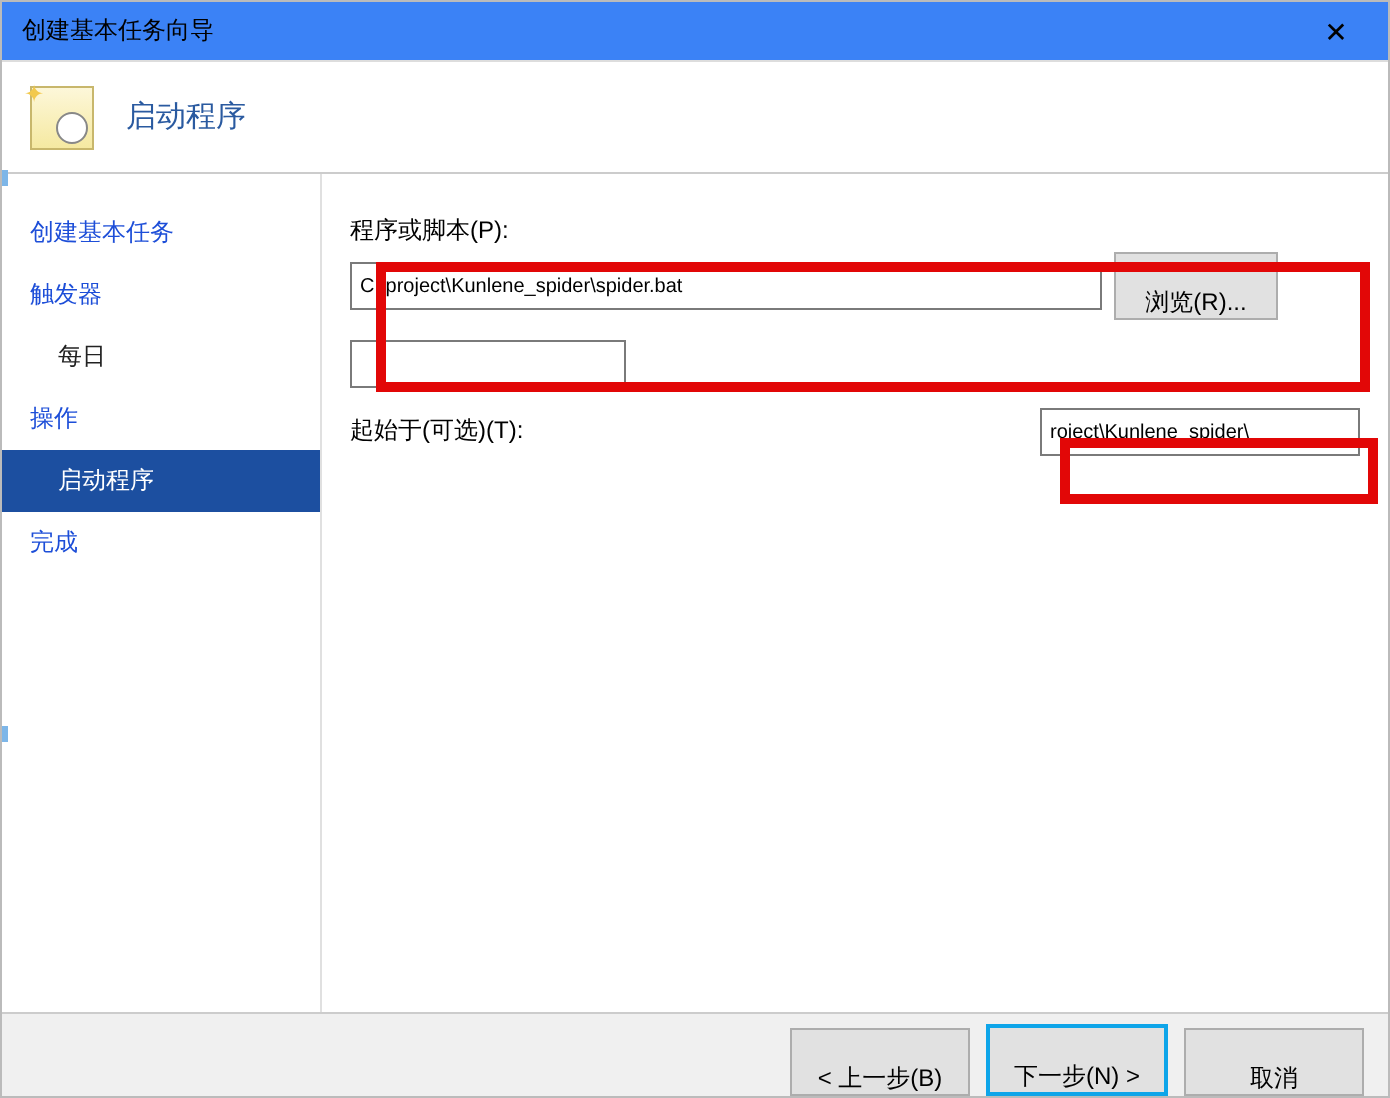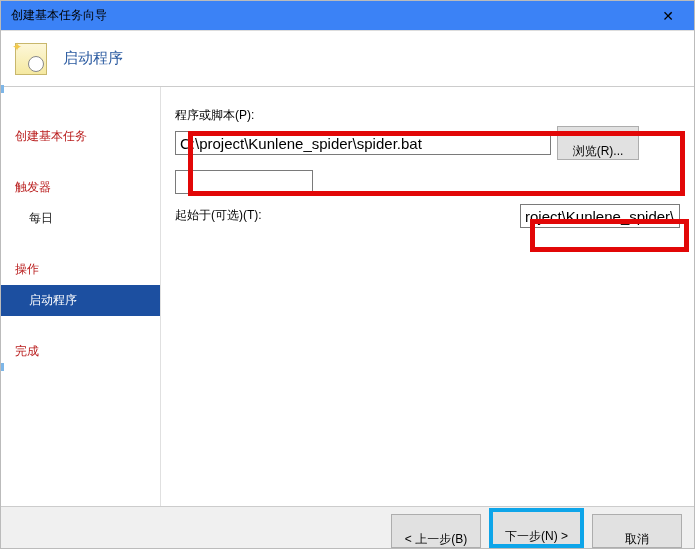--- a/index.html
+++ b/index.html
@@ -68,22 +68,21 @@
       display: flex;
       height: 420px;
     }
     .sidebar {
       width: 160px;
       border-right: 1px solid #e0e0e0;
       padding-top: 14px;
     }
     .sidebar .nav-item {
       padding: 7px 14px;
-      color: #b91c1c;
-      margin-top: 20px;
+      color: #1d4ed8;
     }
     .sidebar .nav-sub {
       padding: 7px 28px;
       color: #222;
     }
     .sidebar .active {
       background: #1c4fa0;
       color: #fff;
     }
     .main {
@@ -106,38 +105,38 @@
     .row-split {
       display: flex;
       align-items: center;
       justify-content: space-between;
     }
     input[type="text"] {
       height: 24px;
       padding: 2px 4px;
       border: 1px solid #7a7a7a;
       font-family: inherit;
-      font-size: 15px;
+      font-size: 10px;
       background: #fff;
     }
     .script-input { width: 376px; }
     .args-input { width: 138px; }
     .startin-input { width: 160px; }
     .btn {
       height: 26px;
       padding: 16px 12px;
       border: 1px solid #adadad;
       background: #e1e1e1;
       font-family: inherit;
       font-size: 12px;
       cursor: default;
       min-width: 82px;
     }
     .btn.primary {
-      border: 4px solid #0ea5e9;
+      border: 2px solid #0ea5e9;
       background: #e1e1e1;
       margin-top: 32px;
     }
     .highlight1 {
       position: absolute;
       border: 5px solid #e20707;
       left: 187px;
       top: 130px;
       width: 497px;
       height: 65px;

